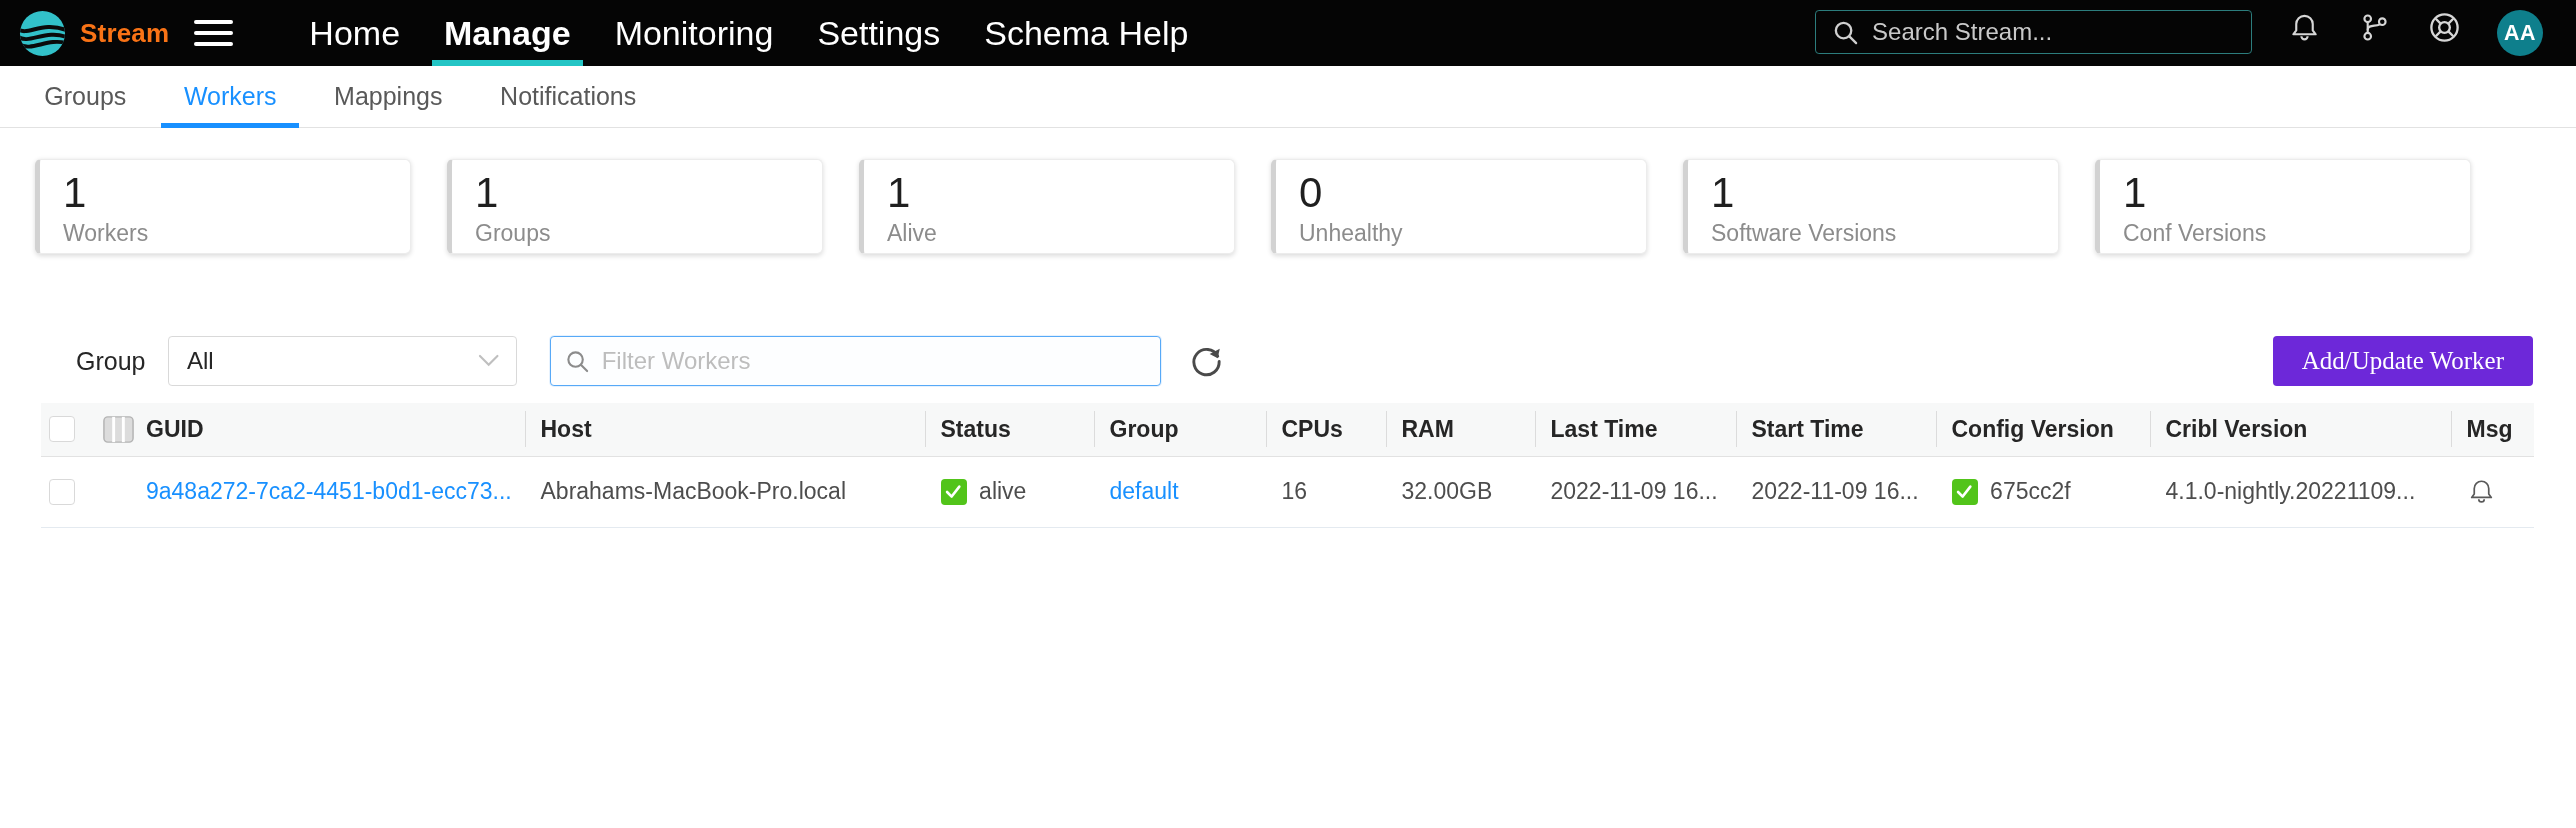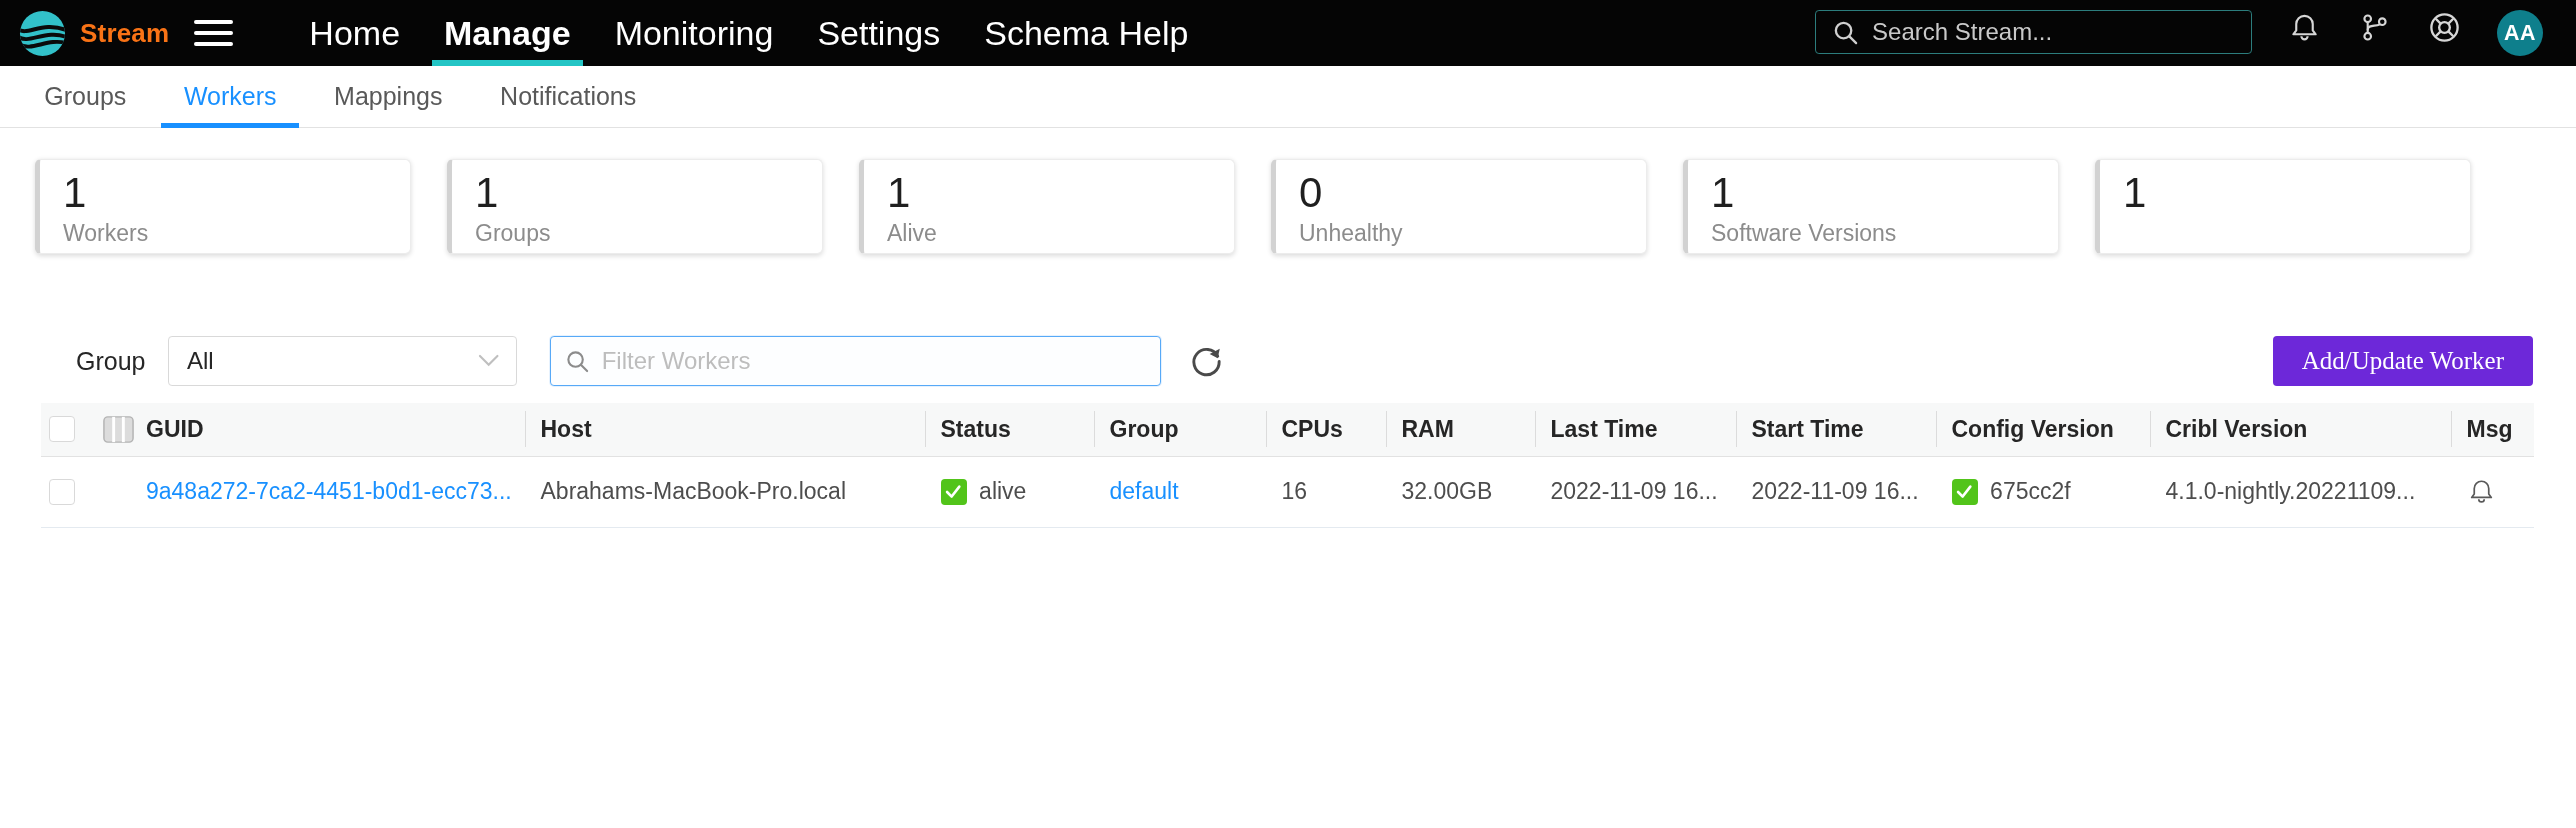--- a/index.html
+++ b/index.html
@@ -183,20 +183,21 @@
   <div class="card">
     <div class="card-value">0</div>
     <div class="card-label">Unhealthy</div>
   </div>
   <div class="card">
     <div class="card-value">1</div>
     <div class="card-label">Software Versions</div>
   </div>
   <div class="card">
     <div class="card-value">1</div>
+    <div class="card-label">Conf Versions</div>
   </div>
 </div>
 
 <div class="filter-row">
   <span class="group-label">Group</span>
   <div class="group-select">
     <span class="group-select-value">All</span>
     <span style="display:flex;">
       <svg width="21.4" height="13.6" viewBox="0 0 22 14" fill="none" stroke="#bfbfbf" stroke-width="2.2" stroke-linecap="round">
         <polyline points="2,2 11,11 20,2"></polyline>

